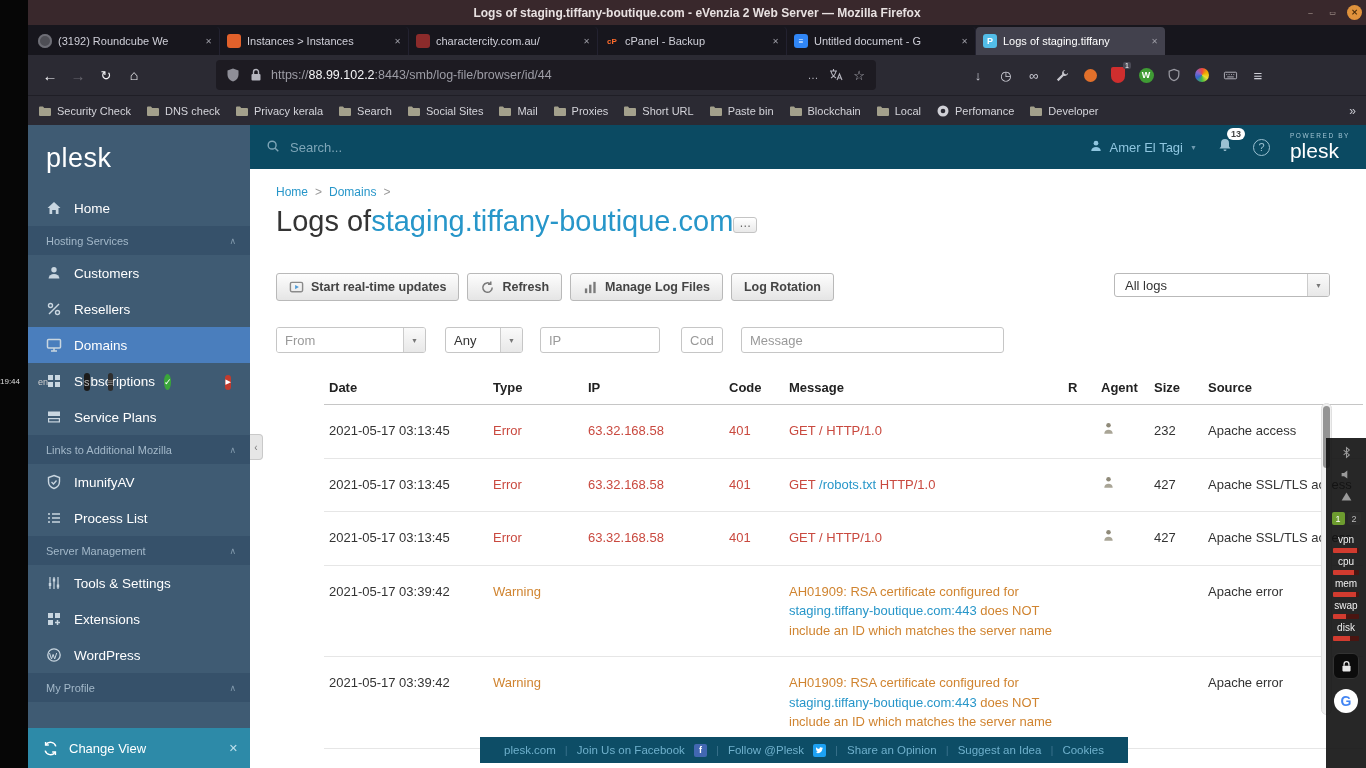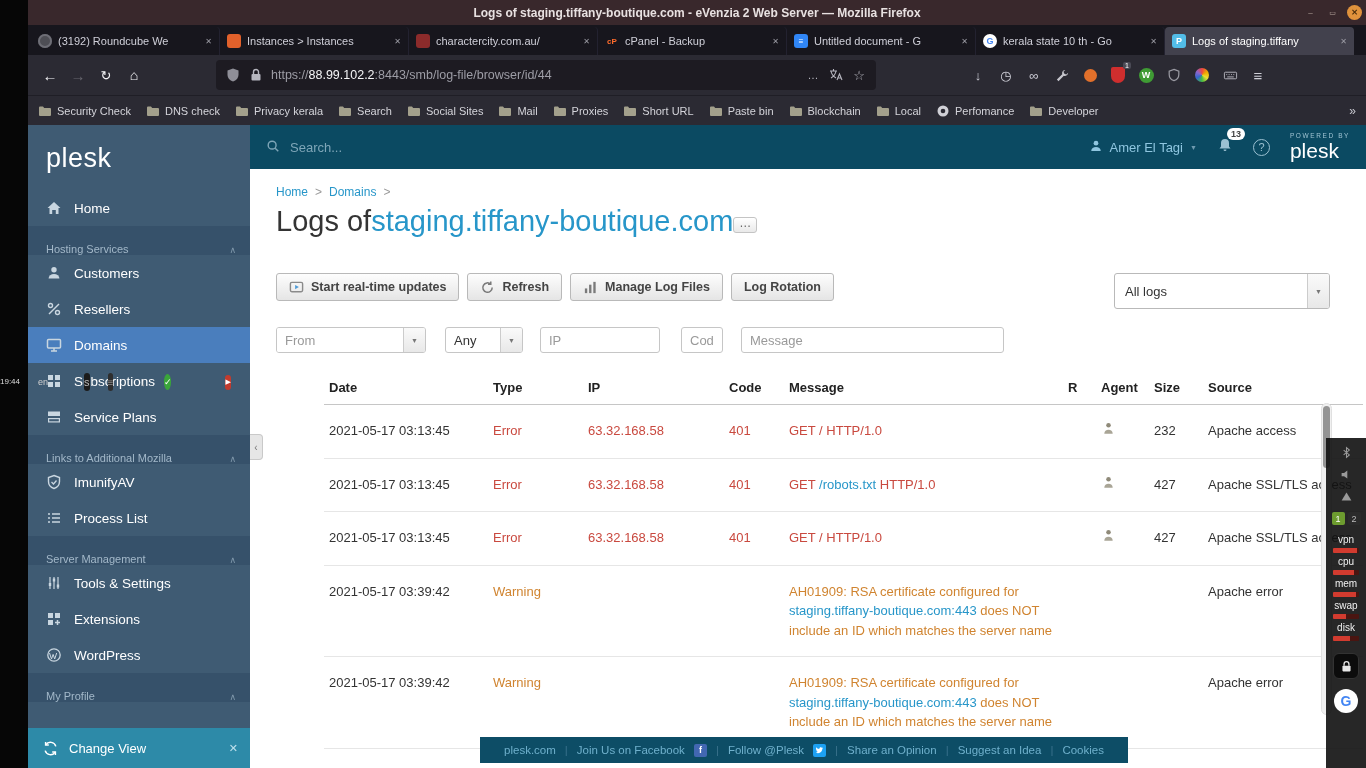--- a/index.html
+++ b/index.html
@@ -78,21 +78,21 @@
   .bm-chevron::after { content:"»"; }
 
   
   .viewport { position:relative; height:643px; background:#fff; display:flex; }
   .sidebar { width:222px; flex:none; background:#3f5b73; position:relative; }
   .slogo { padding:18px 0 16px 18px; color:#fff; font-size:27px; font-weight:500; letter-spacing:.5px; }
   .sitem { height:36px; display:flex; align-items:center; gap:12px; padding-left:18px; color:#fff; font-size:13.5px; }
   .sitem.active { background:#4a7ebd; }
   .si { width:16px; height:16px; color:#c9d6e0; flex:none; display:flex; align-items:center; justify-content:center; font-size:13px; }
   .si svg { width:16px; height:16px; }
-  .ssection { height:29px; display:flex; align-items:flex-end; justify-content:space-between; padding:0 14px 0 18px; background:#36516a; color:#a3b8c9; font-size:11px; }
+  .ssection { height:29px; display:flex; align-items:center; justify-content:space-between; padding:0 14px 0 18px; background:#36516a; color:#a3b8c9; font-size:11px; }
   .secchev { color:#7f97aa; font-size:9px; } .secchev::after { content:"∧"; }
   .changeview { position:absolute; left:0; right:0; bottom:0; height:40px; background:#2d8aa8; display:flex; align-items:center; gap:10px; padding-left:14px; color:#fff; font-size:13px; }
   .cvicon { width:17px; height:17px; } .cvicon svg { width:17px; height:17px; }
   .cvclose { position:absolute; right:12px; color:#bfe0ec; font-size:11px; }
   .cvclose::after { content:"✕"; }
   .collapse { position:absolute; left:222px; top:309px; width:13px; height:26px; background:#e6e6e6; border:1px solid #c9c9c9; border-left:none; border-radius:0 4px 4px 0; display:flex; align-items:center; justify-content:center; color:#777; font-size:10px; z-index:5; }
 
   .main { flex:1; position:relative; background:#fff; }
   .pheader { height:44px; background:#0b4a62; display:flex; align-items:center; padding:0 16px; }
   .psearch { display:flex; align-items:center; gap:10px; width:300px; color:#7fa6b8; font-size:13px; }
@@ -115,21 +115,21 @@
   .bc-link { color:#2796c9; }
   .bc-sep { color:#9a9a9a; } .bc-sep::after { content:">"; }
   .ptitle { position:absolute; left:26px; top:36px; display:flex; align-items:baseline; gap:0; font-size:29px; font-weight:400; color:#343434; }
   .ptitle .domain { color:#2796c9; }
   .ellipsis-btn { width:24px; height:16px; border:1px solid #c4c4c4; border-radius:3px; background:linear-gradient(#fff,#e9e9e9); color:#666; font-size:12px; line-height:10px; text-align:center; align-self:flex-end; margin-bottom:5px; }
   .ellipsis-btn::after { content:"…"; }
 
   .ptoolbar { position:absolute; left:26px; top:104px; display:flex; gap:8px; }
   .pbtn { height:28px; border:1px solid #b9b9b9; border-radius:3px; background:linear-gradient(#fdfdfd,#e5e5e5); display:flex; align-items:center; gap:7px; padding:0 12px; font-size:12.5px; font-weight:bold; color:#444; font-family:inherit; }
   .bicon { width:15px; height:15px; } .bicon svg { width:15px; height:15px; }
-  .plogselect { position:absolute; left:864px; top:104px; width:216px; height:36px; border:1px solid #b9b9b9; border-radius:3px; background:#fff; display:flex; align-items:center; overflow:hidden; }
+  .plogselect { position:absolute; left:864px; top:104px; width:216px; height:24px; border:1px solid #b9b9b9; border-radius:3px; background:#fff; display:flex; align-items:center; overflow:hidden; }
   .plogselect .val { flex:1; padding:0 10px; font-size:13px; color:#333; }
   .selcaret { width:22px; align-self:stretch; border-left:1px solid #ccc; background:linear-gradient(#fafafa,#e8e8e8); display:flex; align-items:center; justify-content:center; color:#777; font-size:7px; }
   .selcaret::after { content:"▼"; }
 
   .pfilters { position:absolute; top:158px; left:0; right:0; height:26px; }
   .finput { position:absolute; top:0; height:26px; border:1px solid #c6c6c6; border-radius:3px; background:#fff; font-size:13px; color:#333; padding:0 8px; font-family:inherit; outline:none; }
   .finput::placeholder { color:#9a9a9a; }
   .fwrap { position:absolute; top:0; height:26px; border:1px solid #c6c6c6; border-radius:3px; background:#fff; display:flex; overflow:hidden; }
   .fwrap input { flex:1; min-width:0; border:none; outline:none; font-size:13px; color:#333; padding:0 8px; font-family:inherit; }
   .fwrap input::placeholder { color:#9a9a9a; }
@@ -241,25 +241,20 @@
           <span class="tclose"></span>
         </div>
         <div class="tab">
           <span class="fav fav-cpanel"></span>
           <span class="tlabel">cPanel - Backup</span>
           <span class="tclose"></span>
         </div>
         <div class="tab">
           <span class="fav fav-gdocs"></span>
           <span class="tlabel">Untitled document - G</span>
-          <span class="tclose"></span>
-        </div>
-        <div class="tab">
-          <span class="fav fav-google"></span>
-          <span class="tlabel">kerala state 10 th - Go</span>
           <span class="tclose"></span>
         </div>
         <div class="tab active">
           <span class="fav fav-plesk"></span>
           <span class="tlabel">Logs of staging.tiffany</span>
           <span class="tclose"></span>
         </div>
       </div>
 
     <div class="navbar">

